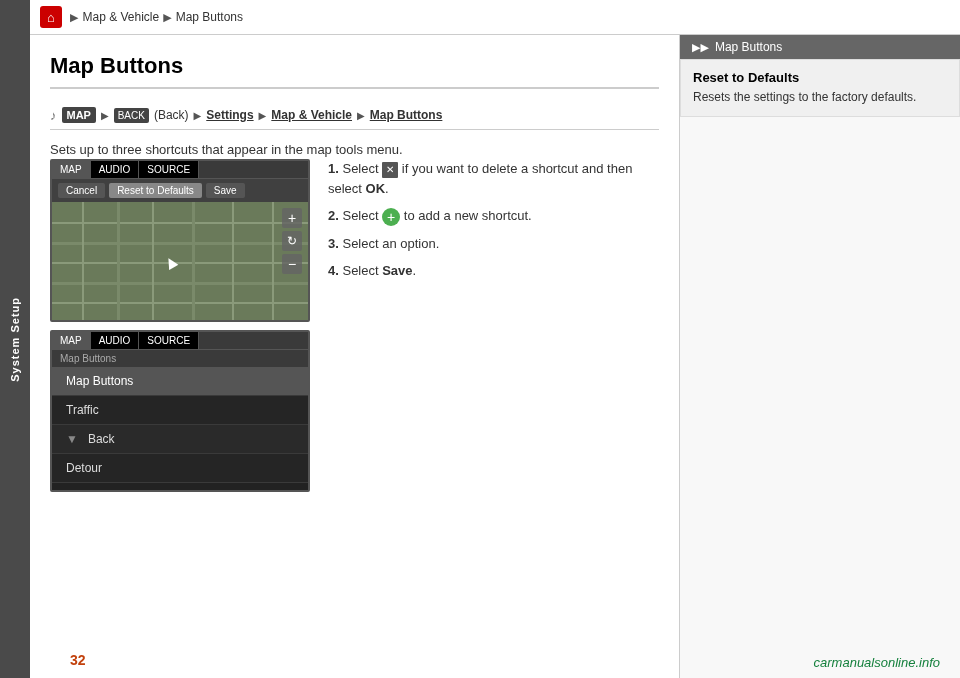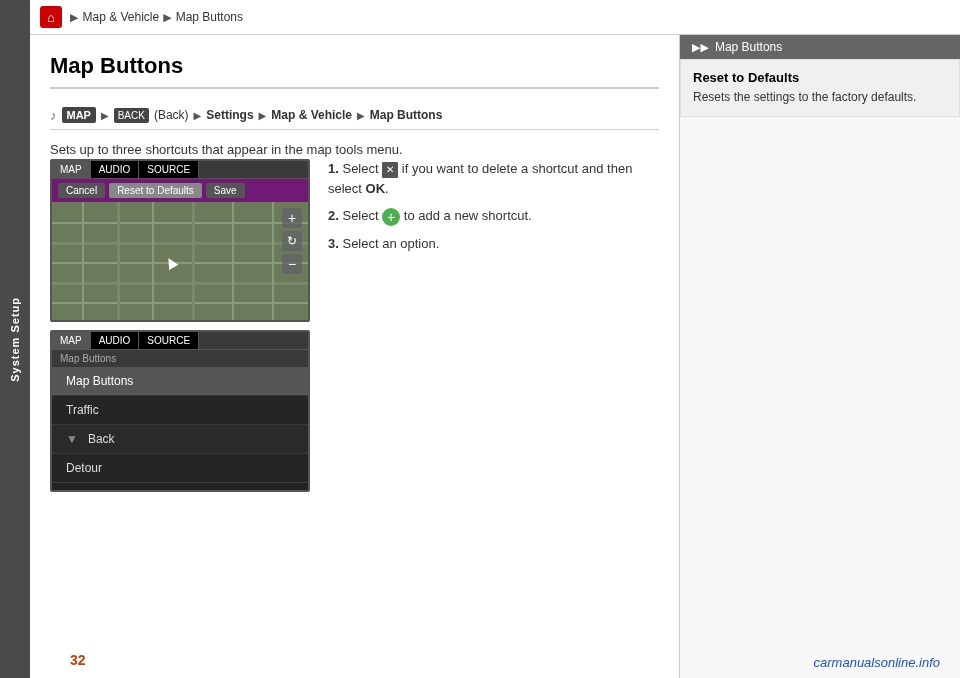--- a/index.html
+++ b/index.html
@@ -121,20 +121,21 @@
       padding: 2px 4px;
       font-size: 10px;
       border-radius: 2px;
     }
     .nav-arrow {
       font-size: 10px;
       color: #555;
     }
     .nav-bold {
       font-weight: bold;
+      text-decoration: underline;
     }
     .nav-item {
       color: #333;
     }
 
     
     .description {
       font-size: 13px;
       color: #333;
       margin-bottom: 2px;
@@ -170,21 +171,21 @@
       border-right: 1px solid #555;
       background: #000000;
     }
     .screen-tab.active {
       background: #555;
     }
     .map-toolbar {
       display: flex;
       gap: 4px;
       padding: 4px 6px;
-      background: #701a75;
+      background: #404040;
     }
     .map-toolbar-btn {
       background: #555;
       color: #fff;
       font-size: 10px;
       padding: 2px 8px;
       border-radius: 2px;
       cursor: pointer;
     }
     .map-toolbar-btn.highlight {
@@ -342,21 +343,21 @@
       font-weight: bold;
       color: #c2410c;
     }
 
     
     .watermark {
       position: absolute;
       bottom: 8px;
       right: 20px;
       font-size: 13px;
-      color: #1d4ed8;
+      color: #15803d;
       font-style: italic;
     }
   </style>
 </head>
 <body>
 
 <div class="sidebar">
   <span class="sidebar-label">System Setup</span>
 </div>
 
@@ -461,20 +462,24 @@
           Select <span class="inline-icon">✕</span> if you want to delete a shortcut and then select <strong>OK</strong>.
         </div>
         <div class="instruction-item">
           <span class="step-num">2.</span>
           Select <span class="inline-icon-plus">+</span> to add a new shortcut.
         </div>
         <div class="instruction-item">
           <span class="step-num">3.</span>
           Select an option.
         </div>
+        <div class="instruction-item">
+          <span class="step-num">4.</span>
+          Select <strong>Save</strong>.
+        </div>
       </div>
 
     </div>
 
     <div class="right-section">
       <div class="right-header">
         <span class="right-header-icon">▶▶</span>
         <span>Map Buttons</span>
       </div>
       <div class="right-content">

